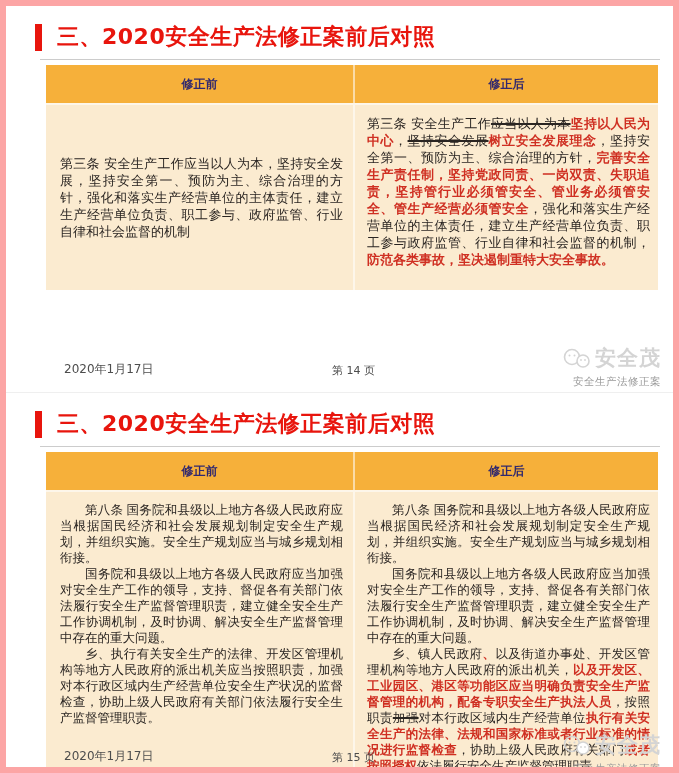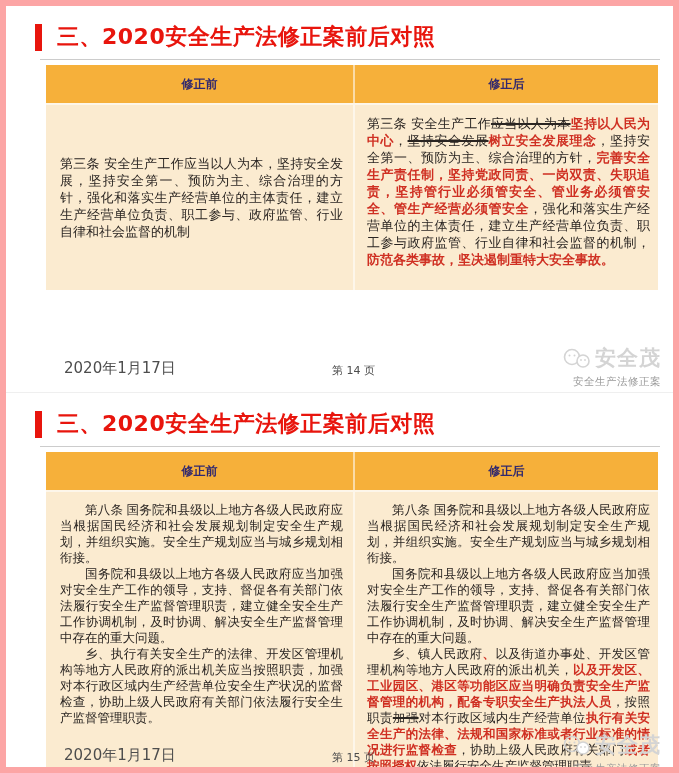--- a/index.html
+++ b/index.html
@@ -46,21 +46,21 @@
   .para{margin:0;text-align:justify;}
   .slide-1 .para{font-size:13px;line-height:17px;}
   .slide-2 .para{font-size:12.5px;line-height:16px;font-family:Liberation Serif, serif;}
   .indent .para{text-indent:2em;}
   .run-normal{}
   .run-red{color:var(--em_red,#cf2f22);font-weight:bold;}
   .run-strike{text-decoration:line-through;text-decoration-thickness:1.5px;}
 
   
   .footer{position:absolute;left:0;right:0;bottom:0;height:50px;pointer-events:none;}
-  .f-date{position:absolute;left:58px;bottom:14px;font-size:15px;color:var(--footer_text,#4d4d4d);}
+  .f-date{position:absolute;left:58px;bottom:14px;font-size:12px;color:var(--footer_text,#4d4d4d);}
   .f-page{position:absolute;left:0;right:0;bottom:14px;text-align:center;font-size:11px;color:var(--footer_text,#4d4d4d);padding-left:28px;}
   .watermark{position:absolute;right:12px;bottom:6px;text-align:right;line-height:1;}
   .wm-top{display:flex;align-items:center;justify-content:flex-end;gap:4px;}
   .wm-brand{font-size:21px;color:var(--watermark_gray,#d4d4d4);font-weight:bold;letter-spacing:1px;}
   .wm-icon{width:28px;height:22px;display:inline-block;}
   .wm-sub{display:block;margin-top:6px;font-size:10.5px;color:#9a9a9a;letter-spacing:.5px;}
 </style>
 </head>
 <body>
 

